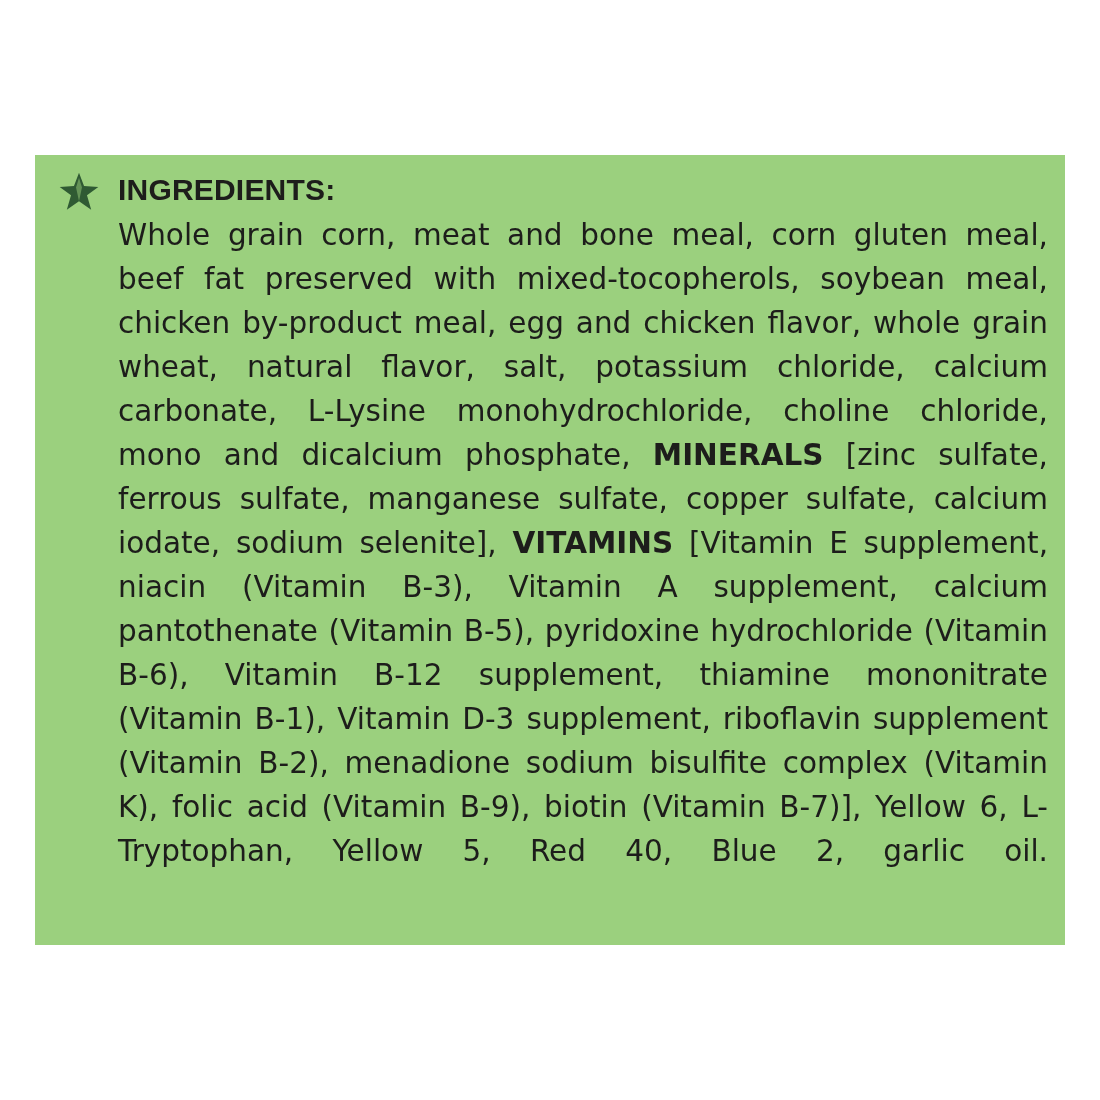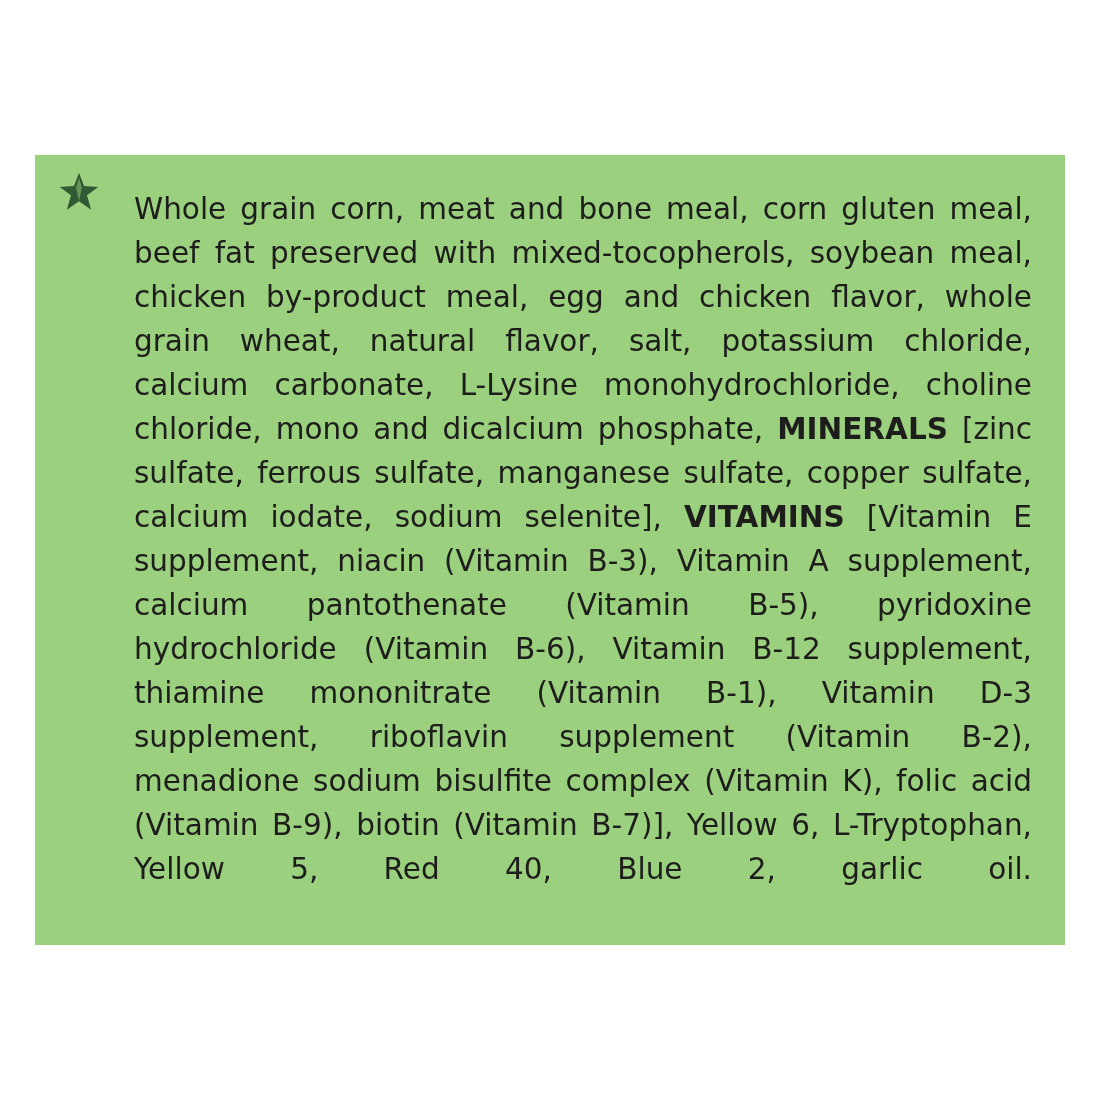--- a/index.html
+++ b/index.html
@@ -49,21 +49,21 @@
     margin: 0 0 4px 0;
     font-family: "Liberation Sans", sans-serif;
   }
 
   .body-text {
     font-size: 29.5px;
     line-height: 44px;
     color: #1d1d1b;
     text-align: justify;
     text-justify: inter-word;
-    margin: 16px;
+    margin: 0;
     font-family: "DejaVu Sans", sans-serif;
     word-spacing: 0.5px;
   }
 
   .body-text b {
     font-weight: bold;
   }
 
   
   .body-text::after {
@@ -76,16 +76,17 @@
 <body>
 
 <div class="panel">
 
   <svg class="star-icon" viewBox="0 0 100 100" aria-hidden="true">
     <path d="M50 4 L62 36 L96 38 L69 58 L79 92 L50 72 L21 92 L31 58 L4 38 L38 36 Z" fill="#2f5a33"></path>
     <path d="M50 16 L57 39 L50 72 L43 39 Z" fill="#8fc275" opacity="0.55"></path>
   </svg>
 
   <div class="content">
+    <div class="heading">INGREDIENTS:</div>
     <p class="body-text">Whole grain corn, meat and bone meal, corn gluten meal, beef fat preserved with mixed-tocopherols, soybean meal, chicken by-product meal, egg and chicken flavor, whole grain wheat, natural flavor, salt, potassium chloride, calcium carbonate, L-Lysine monohydrochloride, choline chloride, mono and dicalcium phosphate, <b>MINERALS</b> [zinc sulfate, ferrous sulfate, manganese sulfate, copper sulfate, calcium iodate, sodium selenite], <b>VITAMINS</b> [Vitamin E supplement, niacin (Vitamin B-3), Vitamin A supplement, calcium pantothenate (Vitamin B-5), pyridoxine hydrochloride (Vitamin B-6), Vitamin B-12 supplement, thiamine mononitrate (Vitamin B-1), Vitamin D-3 supplement, riboflavin supplement (Vitamin B-2), menadione sodium bisulfite complex (Vitamin K), folic acid (Vitamin B-9), biotin (Vitamin B-7)], Yellow 6, L-Tryptophan, Yellow 5, Red 40, Blue 2, garlic oil.</p>
   </div>
 
 </div>
 
 </body></html>

